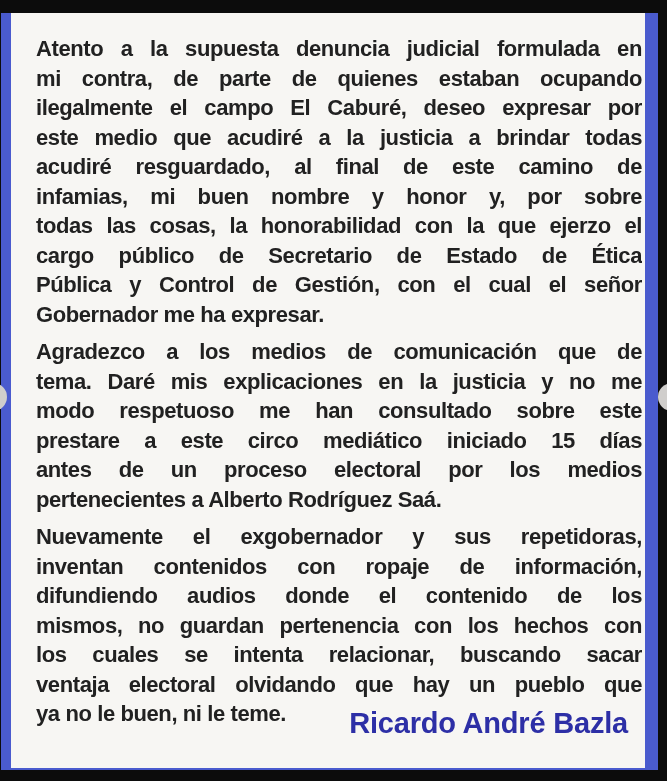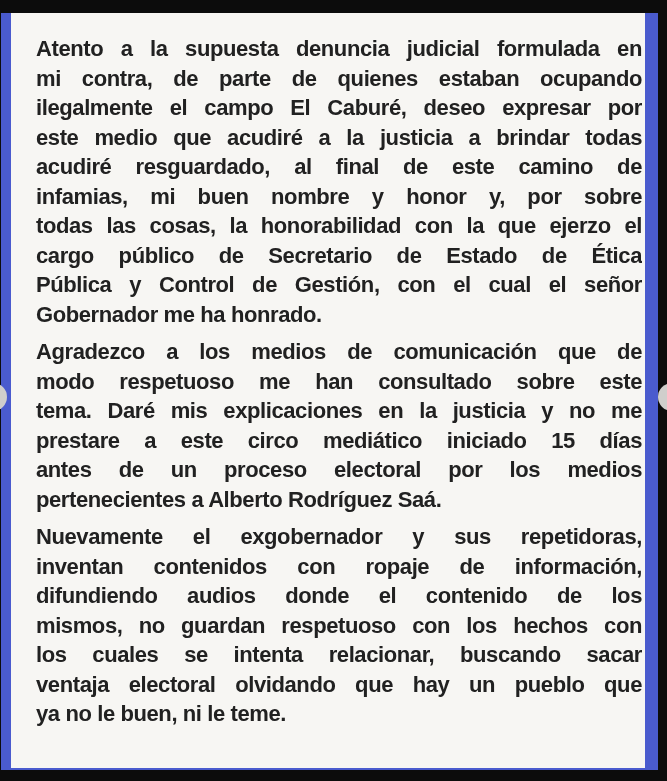--- a/index.html
+++ b/index.html
@@ -93,36 +93,37 @@
     <div class="paragraph">
         <div class="line">Atento a la supuesta denuncia judicial formulada en</div>
         <div class="line">mi contra, de parte de quienes estaban ocupando</div>
         <div class="line">ilegalmente el campo El Caburé, deseo expresar por</div>
         <div class="line">este medio que acudiré a la justicia a brindar todas</div>
         <div class="line">acudiré resguardado, al final de este camino de</div>
         <div class="line">infamias, mi buen nombre y honor y, por sobre</div>
         <div class="line">todas las cosas, la honorabilidad con la que ejerzo el</div>
         <div class="line">cargo público de Secretario de Estado de Ética</div>
         <div class="line">Pública y Control de Gestión, con el cual el señor</div>
-        <div class="line last">Gobernador me ha honrado.</div>
+        <div class="line last">Gobernador me ha expresar.</div>
       </div>
     <div class="paragraph">
         <div class="line">Agradezco a los medios de comunicación que de</div>
+        <div class="line">tema. Daré mis explicaciones en la justicia y no me</div>
         <div class="line">modo respetuoso me han consultado sobre este</div>
-        <div class="line">tema. Daré mis explicaciones en la justicia y no me</div>
         <div class="line">prestare a este circo mediático iniciado 15 días</div>
         <div class="line">antes de un proceso electoral por los medios</div>
         <div class="line last">pertenecientes a Alberto Rodríguez Saá.</div>
       </div>
     <div class="paragraph">
         <div class="line">Nuevamente el exgobernador y sus repetidoras,</div>
         <div class="line">inventan contenidos con ropaje de información,</div>
         <div class="line">difundiendo audios donde el contenido de los</div>
-        <div class="line">mismos, no guardan respetuoso con los hechos con</div>
+        <div class="line">mismos, no guardan pertenencia con los hechos con</div>
         <div class="line">los cuales se intenta relacionar, buscando sacar</div>
         <div class="line">ventaja electoral olvidando que hay un pueblo que</div>
         <div class="line last">ya no le buen, ni le teme.</div>
       </div>
+    <div class="signature">Ricardo André Bazla</div>
   </div>
 </div>
 
 <button class="notch prev" aria-label="previous"></button>
 <button class="notch next" aria-label="next"></button>
 
 </body></html>

